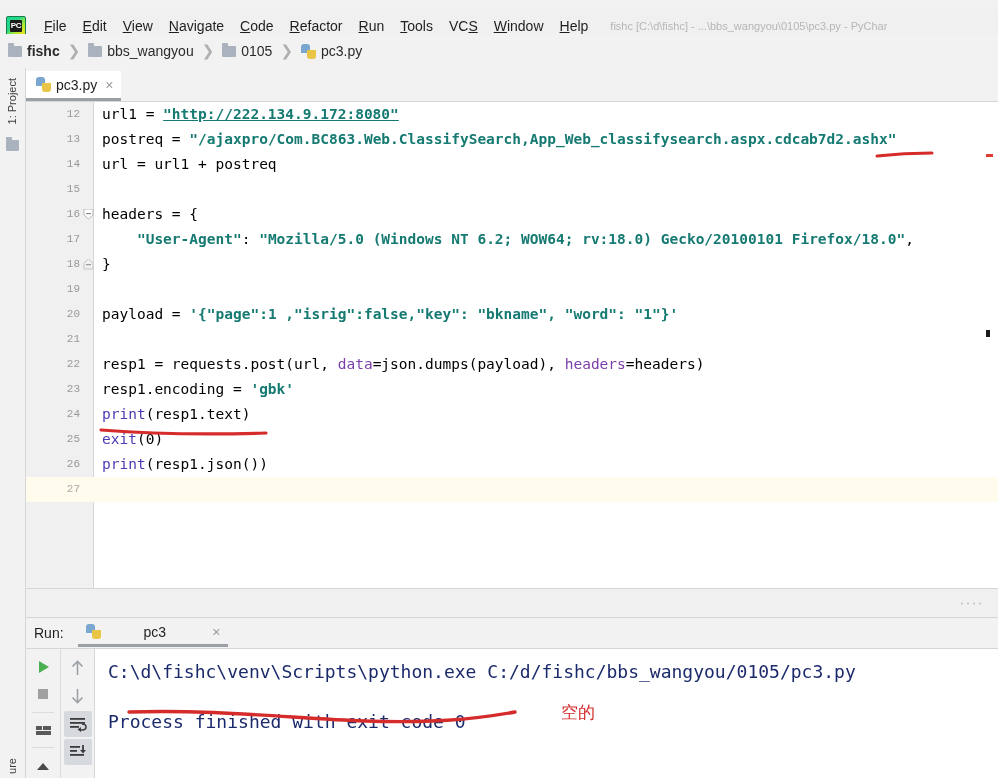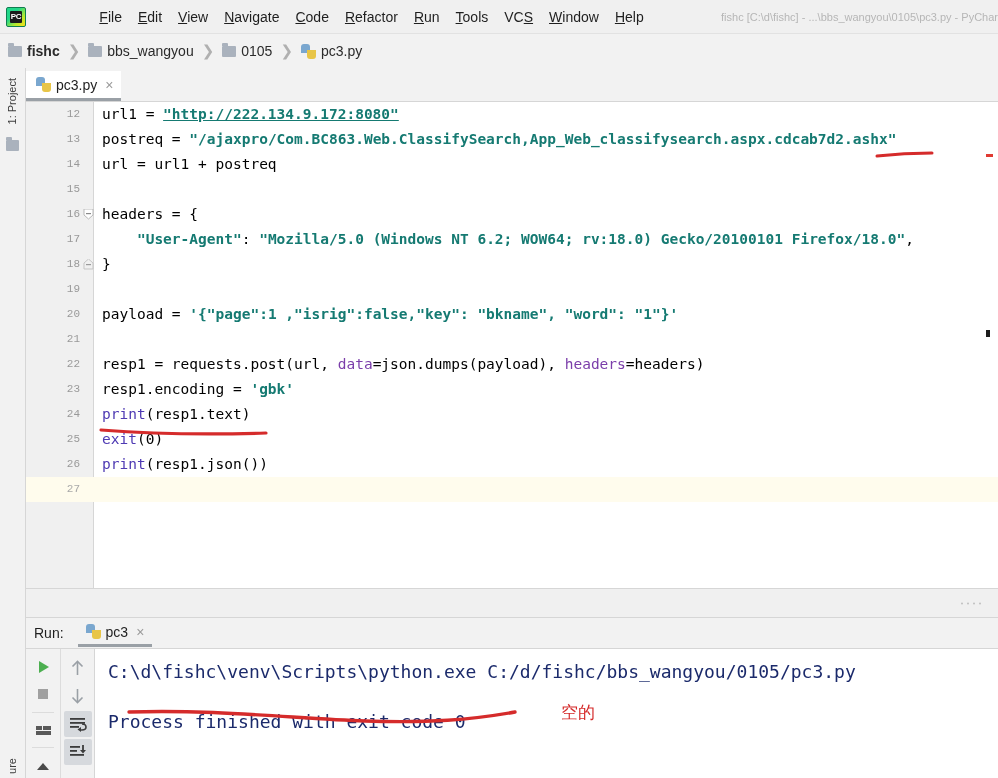--- a/index.html
+++ b/index.html
@@ -7,25 +7,24 @@
     margin: 0; padding: 0;
     width: 998px; height: 778px;
     overflow: hidden;
     background: #ffffff;
     font-family: "Liberation Sans", sans-serif;
   }
   #app { position: relative; width: 998px; height: 778px; background: #f2f2f2; }
 
   
   .menubar {
-    position: absolute; left: 0; top: 0; width: 998px; height: 34px;
+    position: absolute; left: 0; top: 9px; width: 998px; height: 34px;
     background: #f0f0f0;
     display: flex; align-items: center;
     border-bottom: 1px solid #e2e2e2;
-    justify-content: space-between;
   }
   .pc-logo {
     width: 20px; height: 20px; margin-left: 6px; margin-right: 10px;
     border-radius: 2px; position: relative;
     background: linear-gradient(135deg, #21d789 0%, #21d789 35%, #b8e92a 70%, #f7e01a 100%);
     border: 1px solid #0f7d50;
     flex: 0 0 auto;
   }
   .pc-logo .sq {
     position: absolute; left: 3px; top: 3px; right: 3px; bottom: 3px;
@@ -168,21 +167,21 @@
     background: #f2f2f2;
   }
   .run-header {
     position: absolute; left: 0; top: 0; right: 0; height: 30px;
     display: flex; align-items: center; padding-left: 8px;
   }
   .run-label { font-size: 14px; color: #1f1f1f; margin-right: 14px; }
   .run-tab {
     display: flex; align-items: center; height: 28px;
     padding: 0 8px; border-bottom: 3px solid #9aa0a6;
-    font-size: 14px; color: #1f1f1f;
+    font-size: 14px; color: #1f1f1f; gap: 38px;
   }
   .run-tab .close { color: #9a9a9a; margin-left: 8px; font-size: 14px; }
 
   .run-toolbar {
     position: absolute; left: 0; top: 30px; width: 68px; bottom: 0;
     background: #f2f2f2; border-top: 1px solid #d6d6d6;
     display: flex;
   }
   .tb-col {
     width: 34px; display: flex; flex-direction: column; align-items: center;

